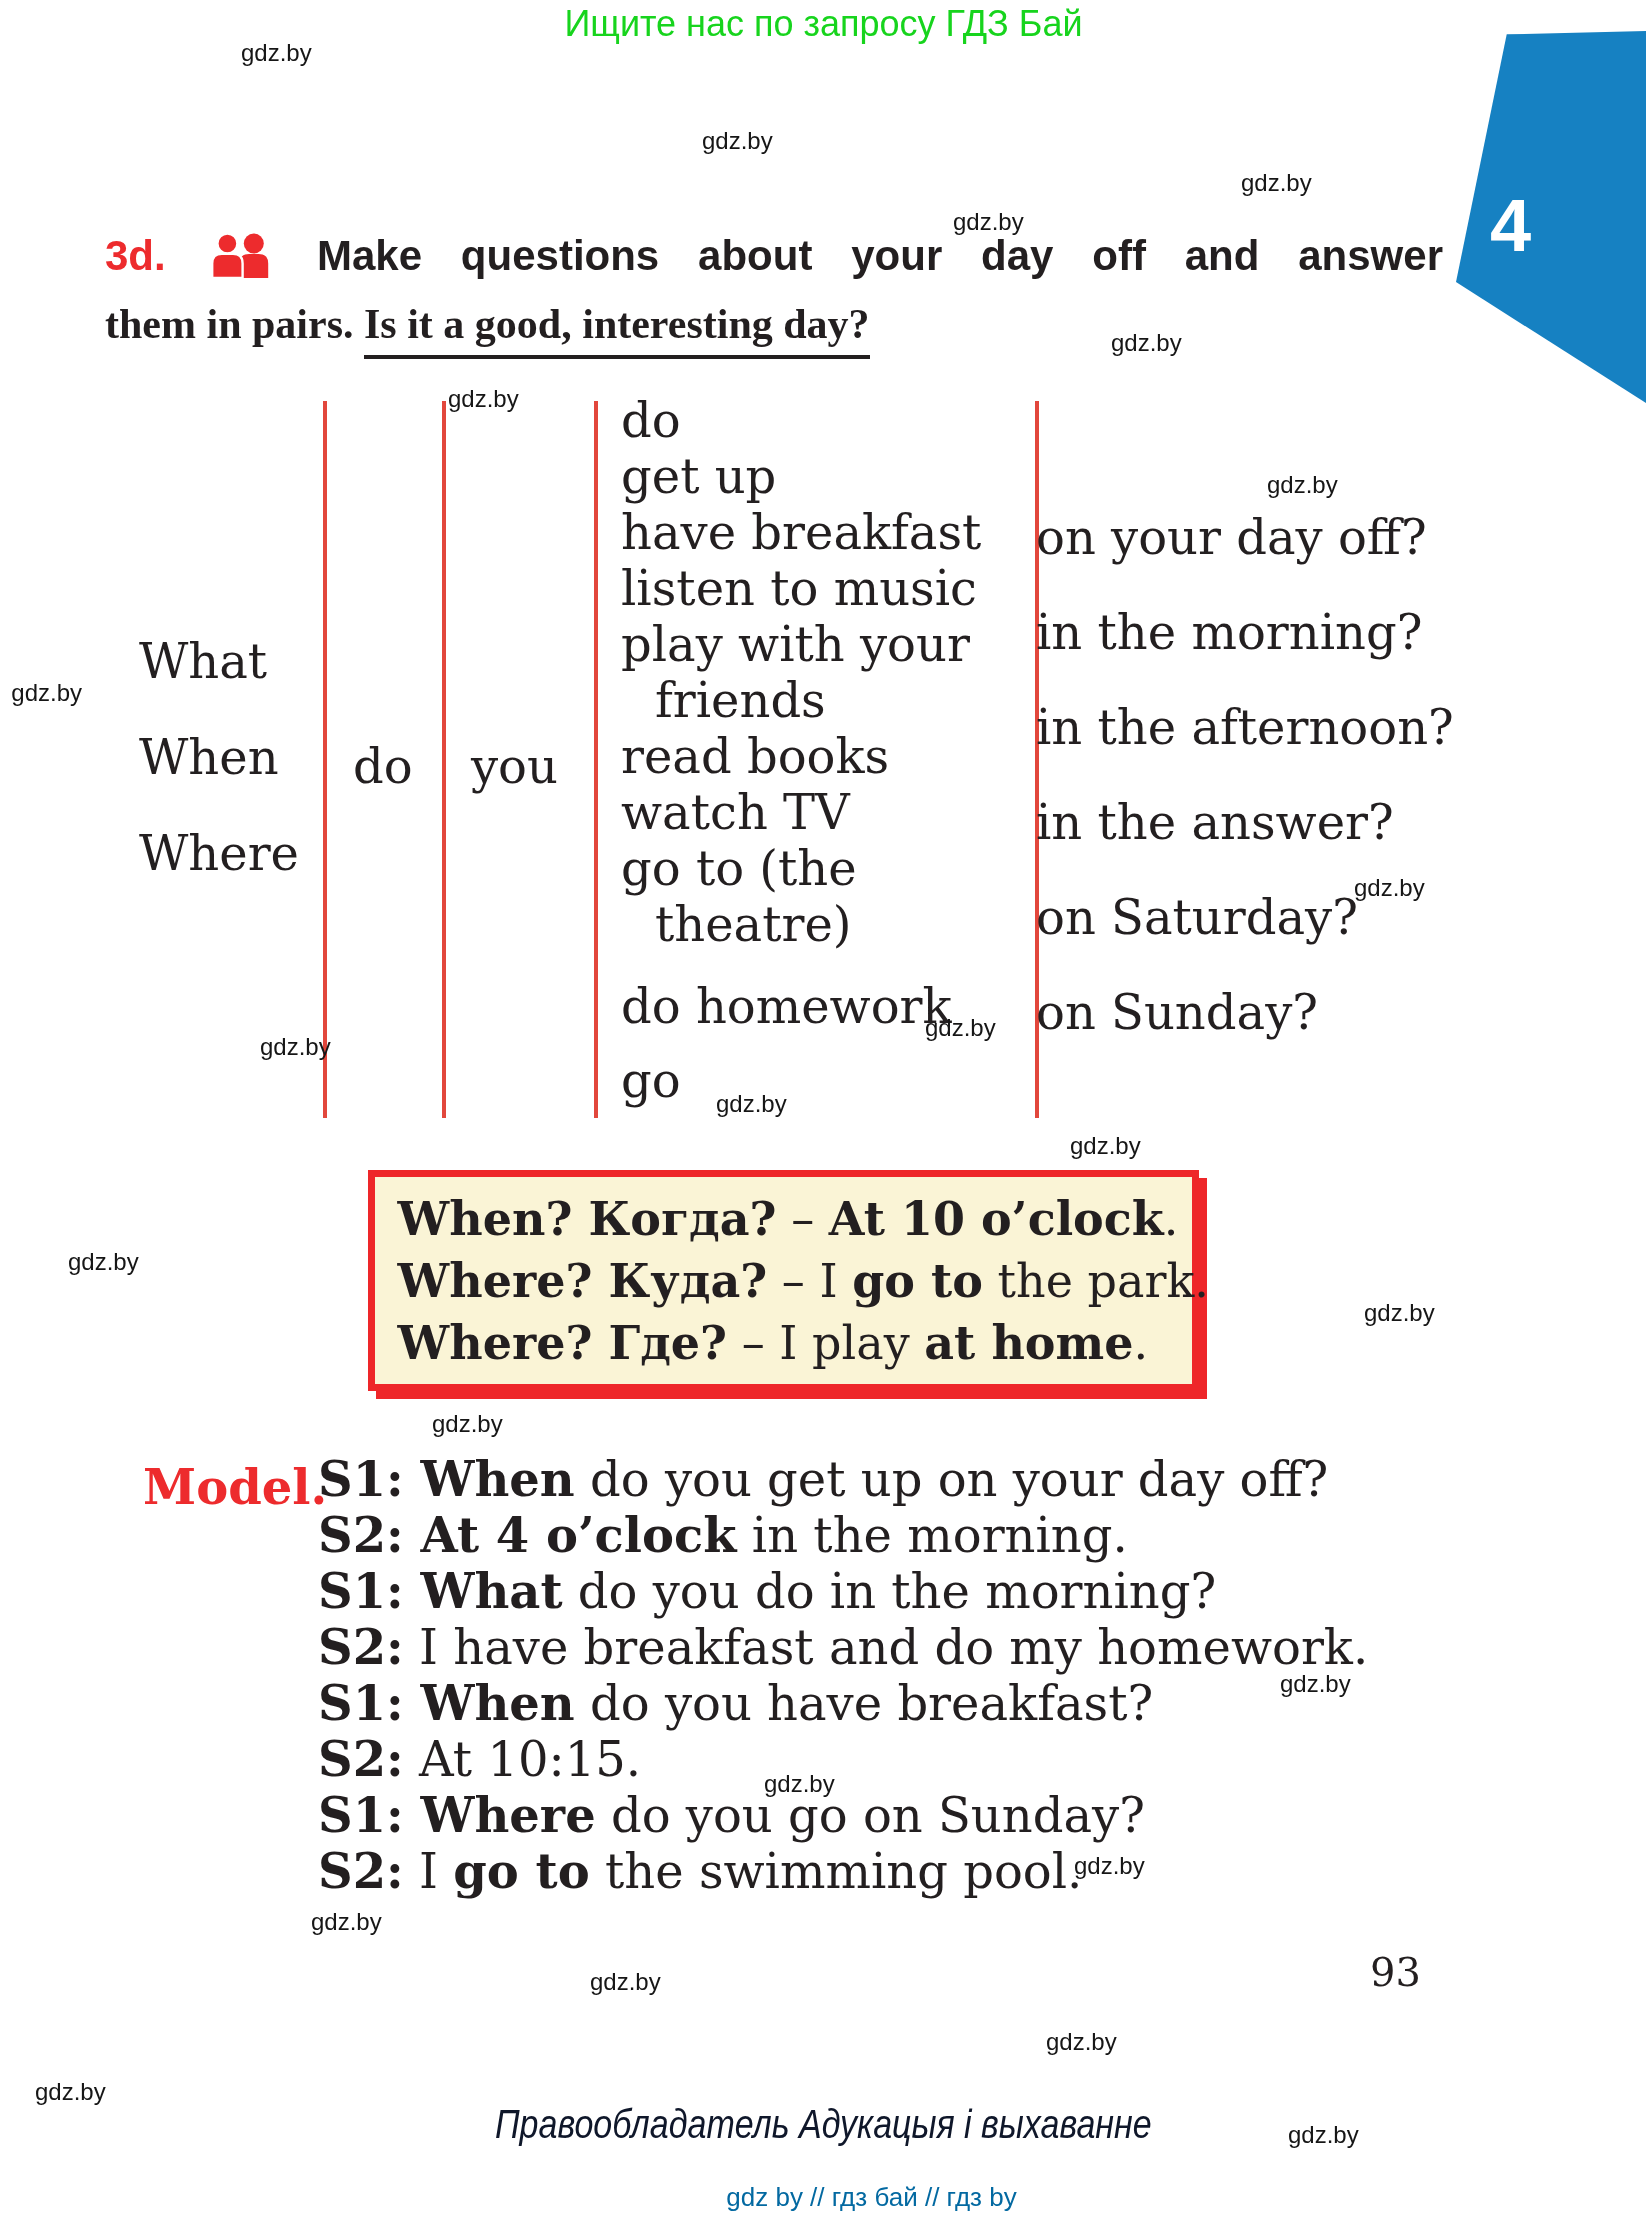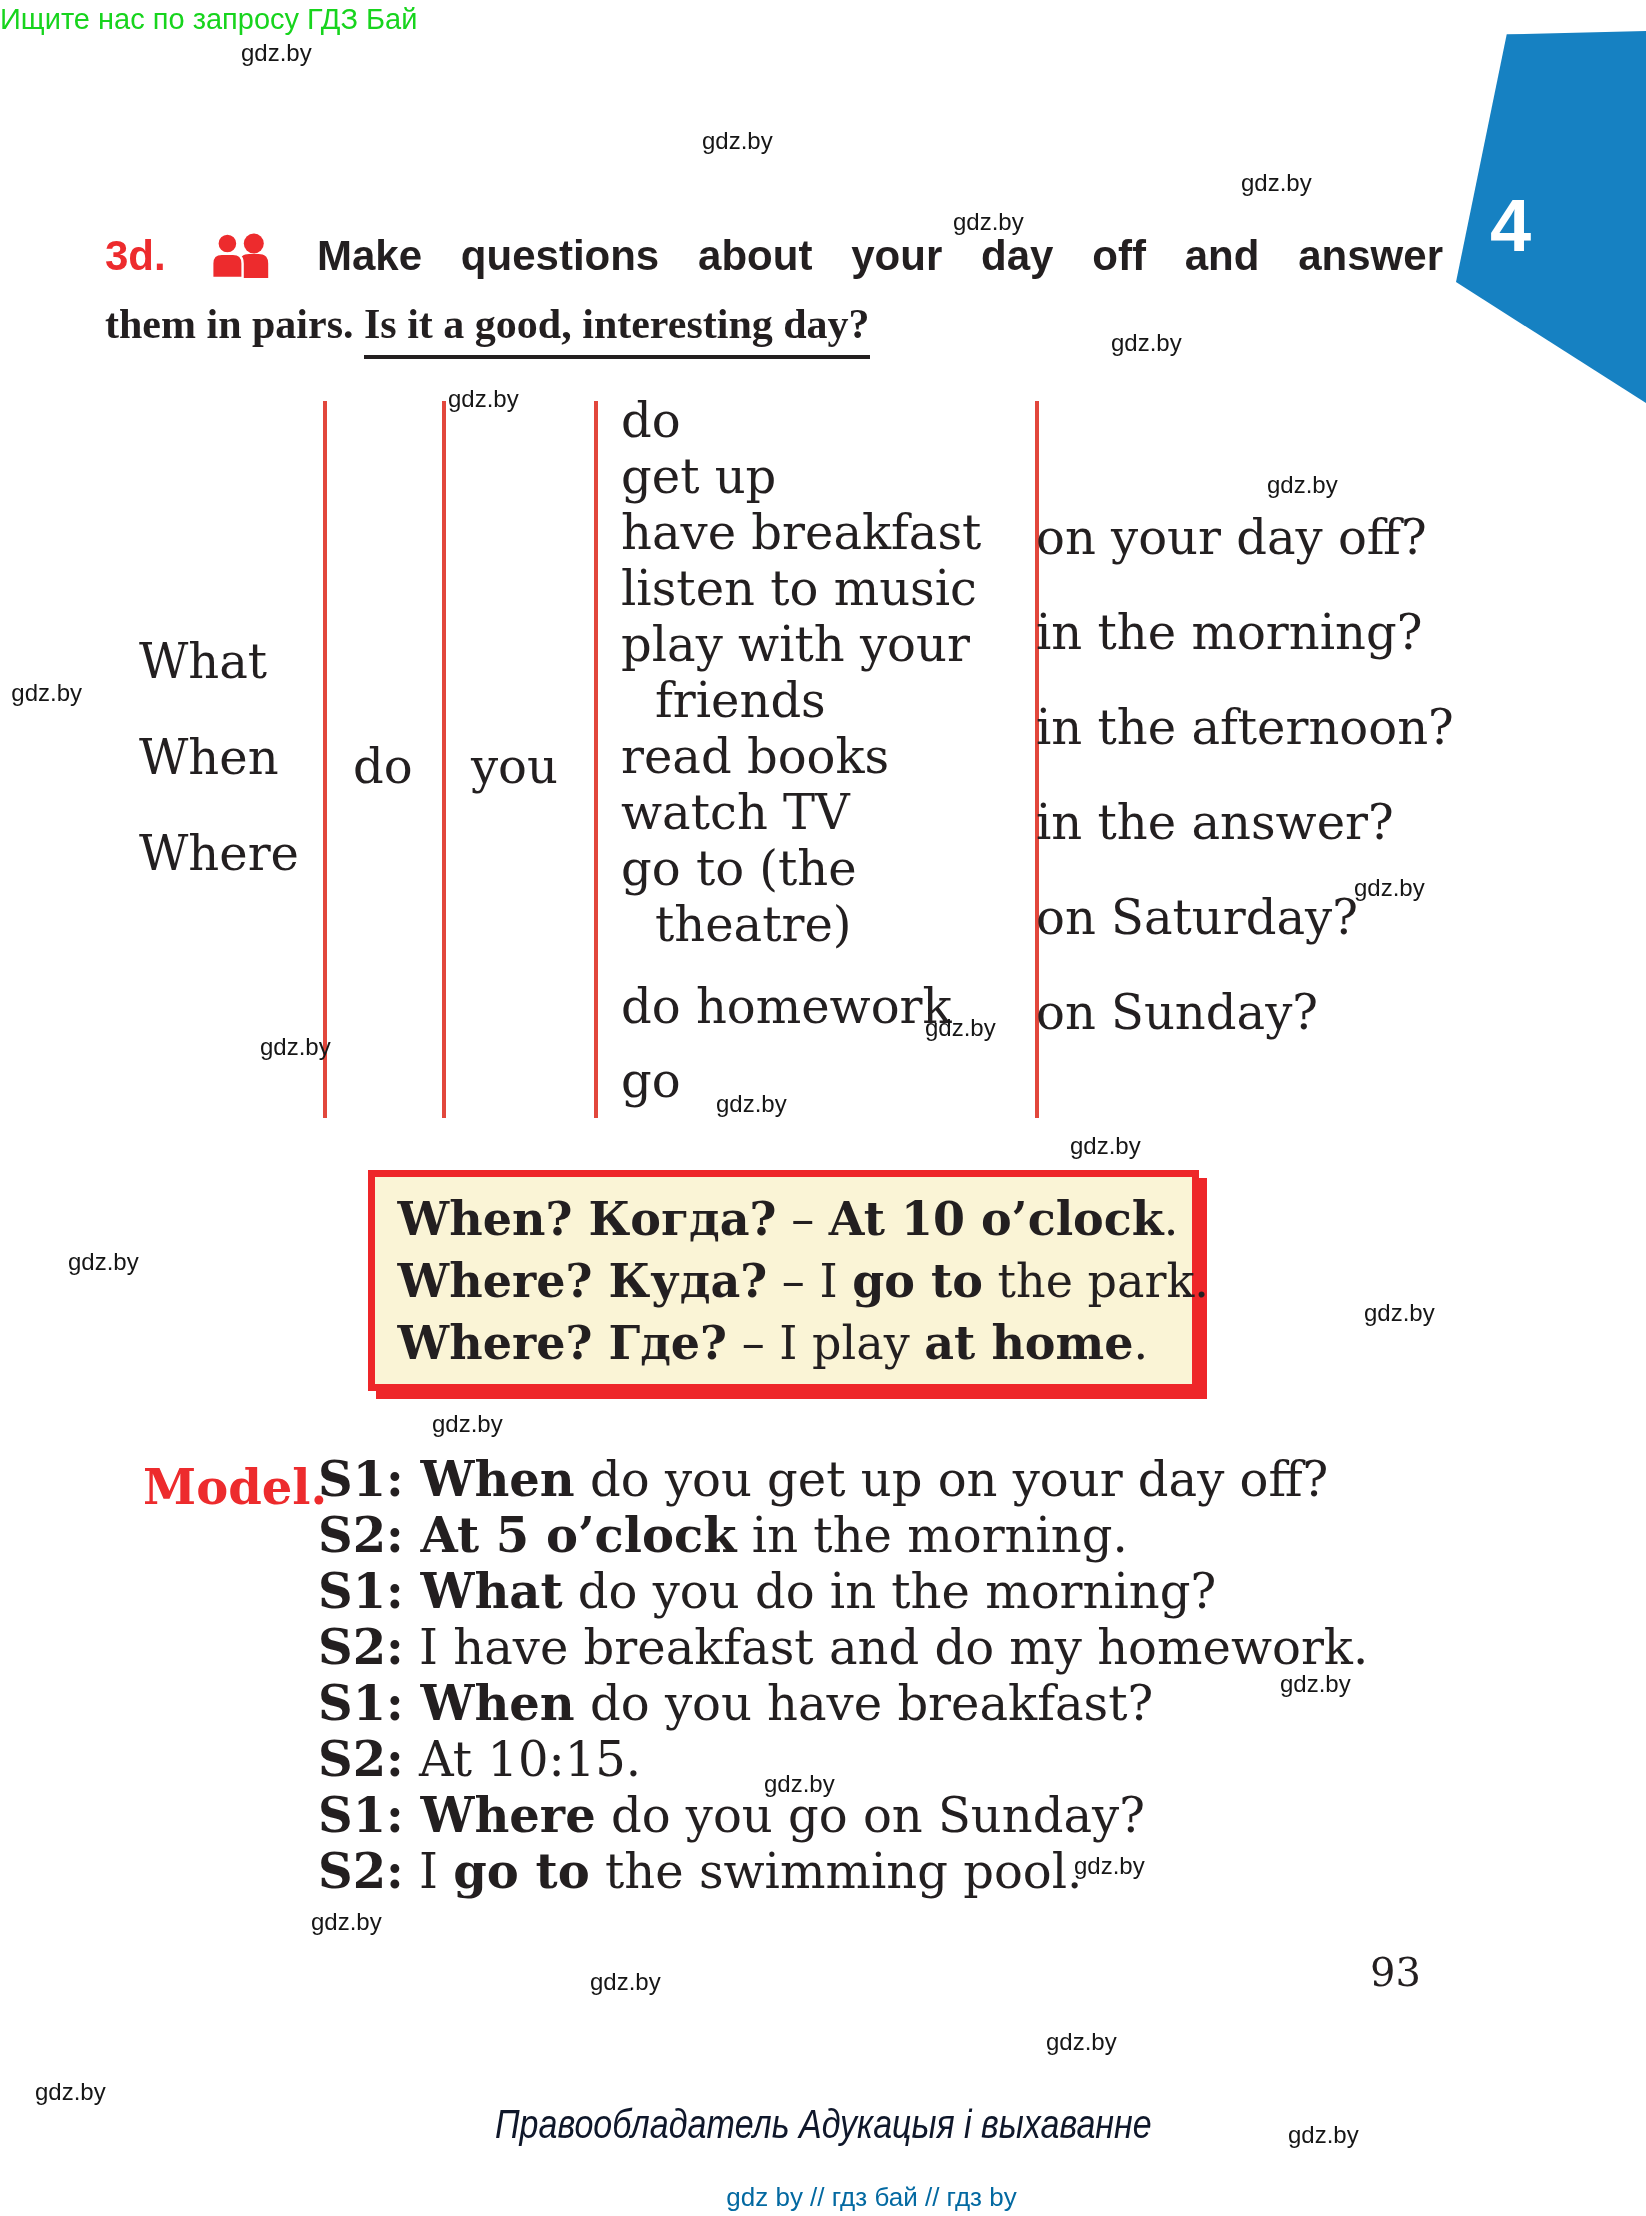--- a/index.html
+++ b/index.html
@@ -1,21 +1,21 @@
 <!DOCTYPE html>
 <html style="font-size:13px"><head>
 <meta charset="utf-8">
 <style>
   html,body{margin:0;padding:0;background:#fff;}
   .page{position:relative;width:1647px;height:2216px;background:#ffffff;overflow:hidden;
         font-family:"DejaVu Serif",serif;color:#231f20;}
 
   
-  .green-banner{position:absolute;left:0;top:3.2px;width:100%;text-align:left;
-     font-family:"Liberation Sans",sans-serif;font-size:29px;color:#17d41d;}
+  .green-banner{position:absolute;left:0;top:3.2px;width:100%;text-align:center;
+     font-family:"Liberation Sans",sans-serif;font-size:36px;color:#17d41d;}
 
   
   .chapter-tab{position:absolute;left:1456px;top:31px;width:190px;height:372px;background:#1681c2;
      clip-path:polygon(26.7% 0.9%, 100% 0%, 100% 100%, 0% 67.5%);}
   .chapter-num{position:absolute;left:34px;top:152px;color:#ffffff;
      font-family:"Liberation Sans",sans-serif;font-weight:bold;font-size:74px;}
 
   
   .heading-line1{position:absolute;left:105px;top:232px;width:1338px;
      font-family:"Liberation Sans",sans-serif;font-weight:bold;font-size:42px;
@@ -130,21 +130,21 @@
     <div class="grammar-lines">
       <div class="gline"><span class="seg-b">When? Когда?</span><span> – </span><span class="seg-b">At 10 o’clock</span><span>.</span></div>
       <div class="gline"><span class="seg-b">Where? Куда?</span><span> – I </span><span class="seg-b">go to</span><span> the park.</span></div>
       <div class="gline"><span class="seg-b">Where? Где?</span><span> – I play </span><span class="seg-b">at home</span><span>.</span></div>
     </div>
   </div>
 
   <div class="model-label">Model.</div>
   <div class="dialogue">
     <div class="dline"><span class="seg-b">S1: When</span><span> do you get up on your day off?</span></div>
-    <div class="dline"><span class="seg-b">S2: At 5 o’clock</span><span> in the morning.</span></div>
+    <div class="dline"><span class="seg-b">S2: At 4 o’clock</span><span> in the morning.</span></div>
     <div class="dline"><span class="seg-b">S1: What</span><span> do you do in the morning?</span></div>
     <div class="dline"><span class="seg-b">S2:</span><span> I have breakfast and do my homework.</span></div>
     <div class="dline"><span class="seg-b">S1: When</span><span> do you have breakfast?</span></div>
     <div class="dline"><span class="seg-b">S2:</span><span> At 10:15.</span></div>
     <div class="dline"><span class="seg-b">S1: Where</span><span> do you go on Sunday?</span></div>
     <div class="dline"><span class="seg-b">S2:</span><span> I </span><span class="seg-b">go to</span><span> the swimming pool.</span></div>
   </div>
 
   <div class="page-number">93</div>
 

